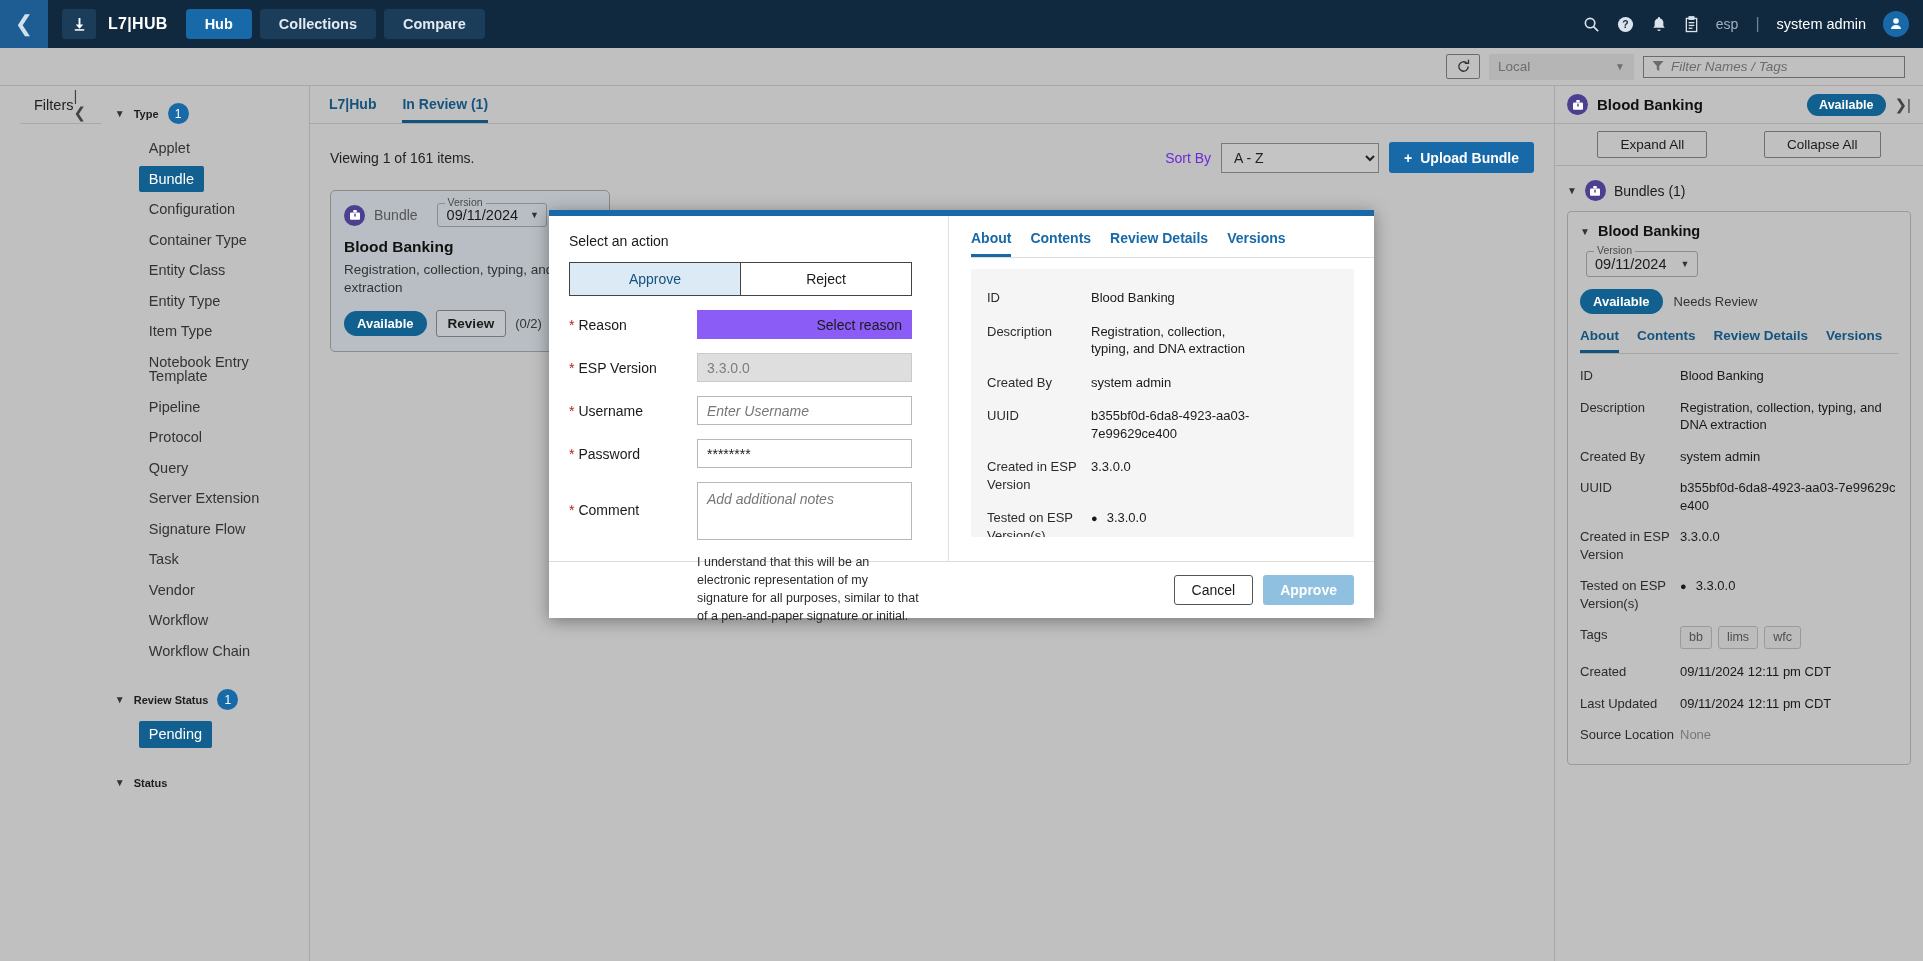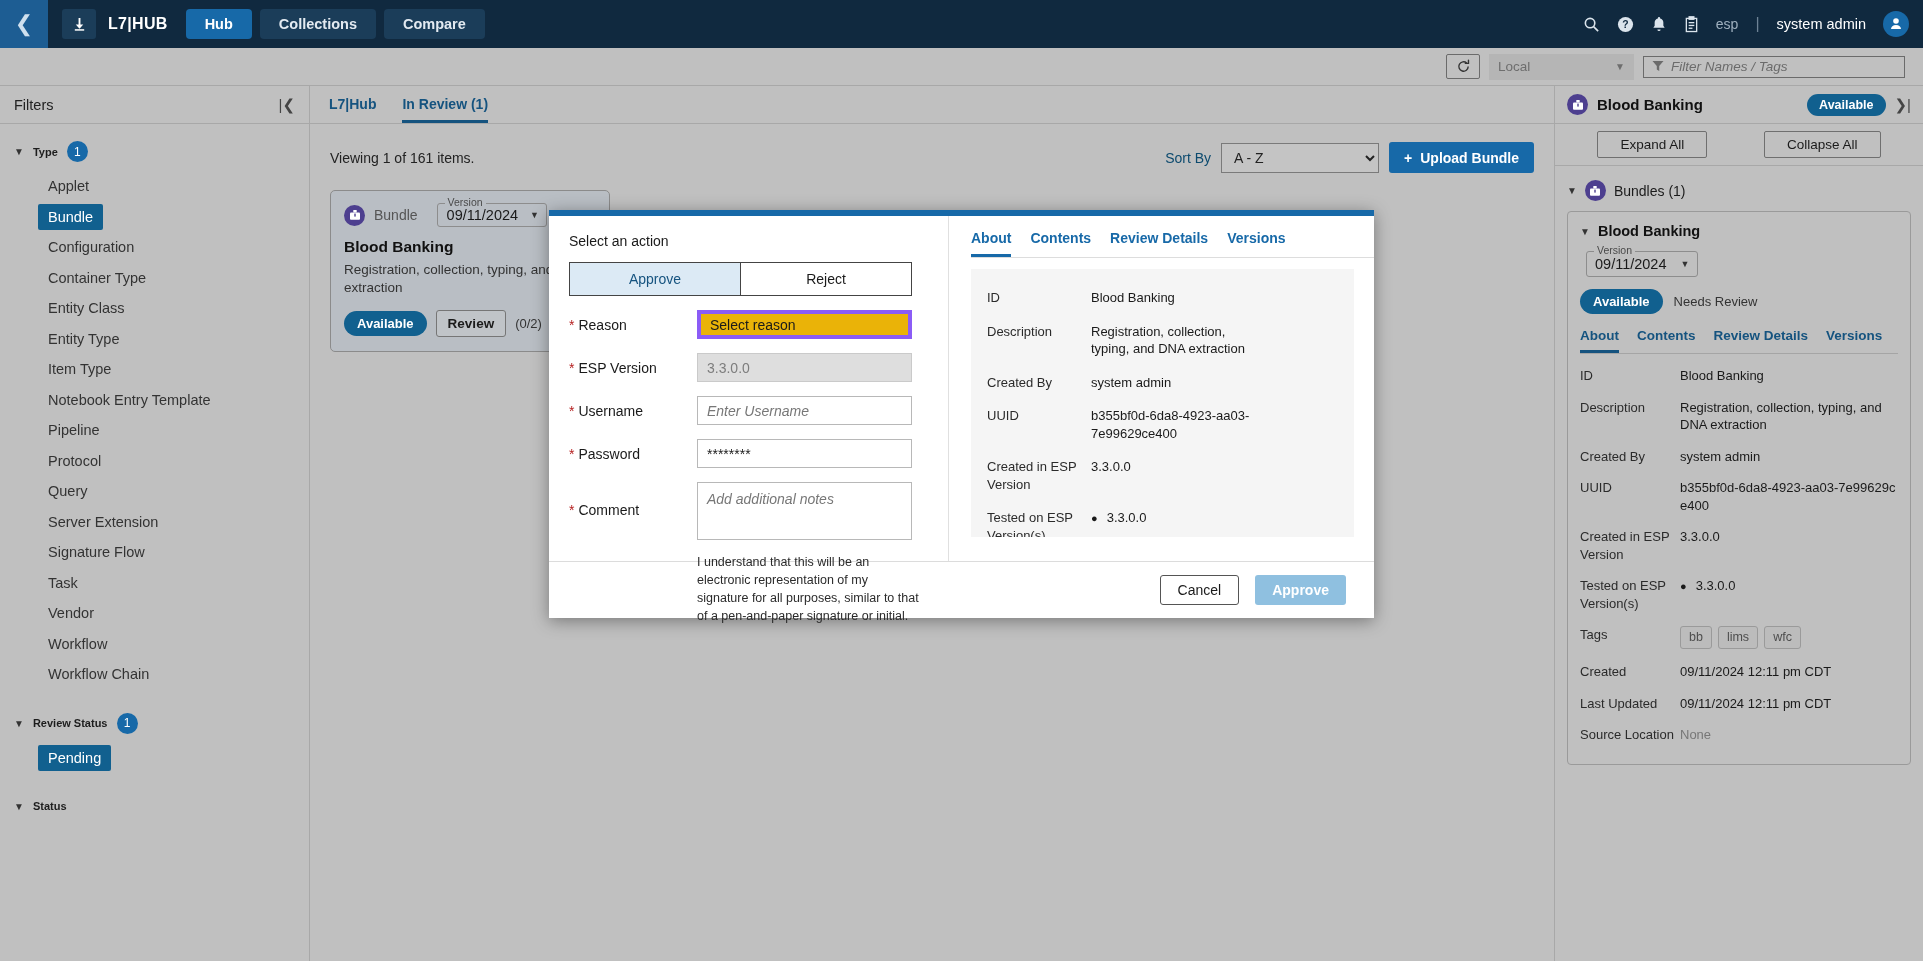--- a/index.html
+++ b/index.html
@@ -70,21 +70,21 @@
     display: flex; align-items: center; padding: 0 8px; gap: 7px; cursor: text;
   }
   .filter-box .ph { color: #6b6b6b; font-size: 13.5px; font-style: italic; }
 
   
   .body-wrap { display: flex; height: calc(961px - 48px - 38px); }
 
   
   .filters {
     width: 310px; flex: 0 0 310px; background: #c0c0c0;
-    border-right: 1px solid #a8a8a8; display: flex; flex-direction: column;
+    border-right: 1px solid #a8a8a8; display: flex; flex-direction: row; padding-left: 20px;
   }
   .filters-head {
     height: 38px; display: flex; align-items: center; padding: 0 14px;
     border-bottom: 1px solid #a8a8a8; justify-content: space-between;
   }
   .filters-title { font-size: 14.5px; color: #222; }
   .filters-collapse { color: #444; font-size: 15px; cursor: pointer; }
   .filters-scroll { overflow: hidden; padding-top: 8px; }
   .fgroup-head {
     display: flex; align-items: center; gap: 9px; padding: 9px 0 9px 14px;
@@ -112,21 +112,21 @@
   }
   .ctab {
     font-size: 14px; font-weight: bold; color: #15537f; padding-bottom: 8px;
     cursor: pointer; border-bottom: 3px solid transparent;
   }
   .ctab.active { border-bottom-color: #15537f; }
   .center-body { flex: 1; position: relative; padding: 18px 20px; }
   .viewing-row { display: flex; align-items: center; }
   .viewing-text { font-size: 14px; color: #222; }
   .sortwrap { margin-left: auto; display: flex; align-items: center; gap: 10px; }
-  .sort-label { font-size: 14px; color: #0c4a6e; }
+  .sort-label { font-size: 14px; color: #6d28d9; }
   .sort-select {
     width: 158px; height: 30px; border: 1px solid #7a7a7a; background: #c4c4c4;
     font-size: 14px; padding: 0 8px; color: #222;
     font-family: "Liberation Sans", sans-serif;
   }
   .upload-btn {
     background: #1769a8; color: #fff; border: none; height: 31px; padding: 0 15px;
     font-size: 14px; font-weight: bold; border-radius: 3px; cursor: pointer;
     display: flex; align-items: center; gap: 8px;
     font-family: "Liberation Sans", sans-serif;
@@ -246,21 +246,21 @@
   .seg-btn.active { background: #dceaf5; color: #15537f; border-right: 1px solid #444; }
   .frow { display: flex; align-items: center; margin-top: 14px; }
   .flabel { width: 128px; flex: 0 0 128px; font-size: 14px; color: #1a1a1a; }
   .req { color: #b52020; margin-right: 4px; }
   .inp {
     width: 215px; height: 29px; border: 1px solid #b8b8b8; padding: 0 9px;
     font-size: 14px; background: #fff; font-family: "Liberation Sans", sans-serif;
     color: #1a1a1a;
   }
   .inp::placeholder { color: #777; font-style: italic; }
-  .inp.err { border: 4px solid #8b5cf6; background: #eab308; }
+  .inp.err { border: 1px solid #8b5cf6; background: #8b5cf6; text-align: right; }
   .inp.dis { background: #dedede; border-color: #cacaca; color: #7d7d7d; }
   select.inp { -webkit-appearance: none; appearance: none;
     background-image: linear-gradient(45deg,transparent 50%,#333 50%),
                       linear-gradient(135deg,#333 50%,transparent 50%);
     background-position: calc(100% - 15px) 13px, calc(100% - 10px) 13px;
     background-size: 5px 5px, 5px 5px; background-repeat: no-repeat; }
   textarea.inp { height: 58px; padding: 7px 9px; resize: none; line-height: 1.3; }
   .frow.top { align-items: flex-start; }
   .frow.top .flabel { padding-top: 20px; }
   .disclaim {
@@ -274,22 +274,22 @@
     cursor: pointer; border-bottom: 3px solid transparent;
   }
   .m-tab.active { border-bottom-color: #1769a8; }
   .about-panel {
     background: #f5f5f5; margin-top: 11px; margin-right: 20px; padding: 12px 16px;
     height: 268px; overflow: hidden;
   }
   .about-panel .kv { font-size: 13px; padding: 8px 0; }
   .about-panel .kv .k { width: 104px; flex: 0 0 104px; color: #2b2b2b; }
   .modal-foot {
-    border-top: 1px solid #dcdcdc; padding: 13px 28px; display: flex;
-    justify-content: flex-end; gap: 16px;
+    border-top: 1px solid #dcdcdc; padding: 13px 20px; display: flex;
+    justify-content: flex-end; gap: 10px;
   }
   .btn-cancel {
     border: 1px solid #555; background: #fff; font-size: 14px; padding: 6px 17px;
     border-radius: 3px; cursor: pointer; color: #1a1a1a;
     font-family: "Liberation Sans", sans-serif;
   }
   .btn-approve {
     border: none; background: #8fc0e0; color: #fff; font-size: 14px; font-weight: bold;
     padding: 7px 17px; border-radius: 3px; cursor: pointer;
     font-family: "Liberation Sans", sans-serif;

